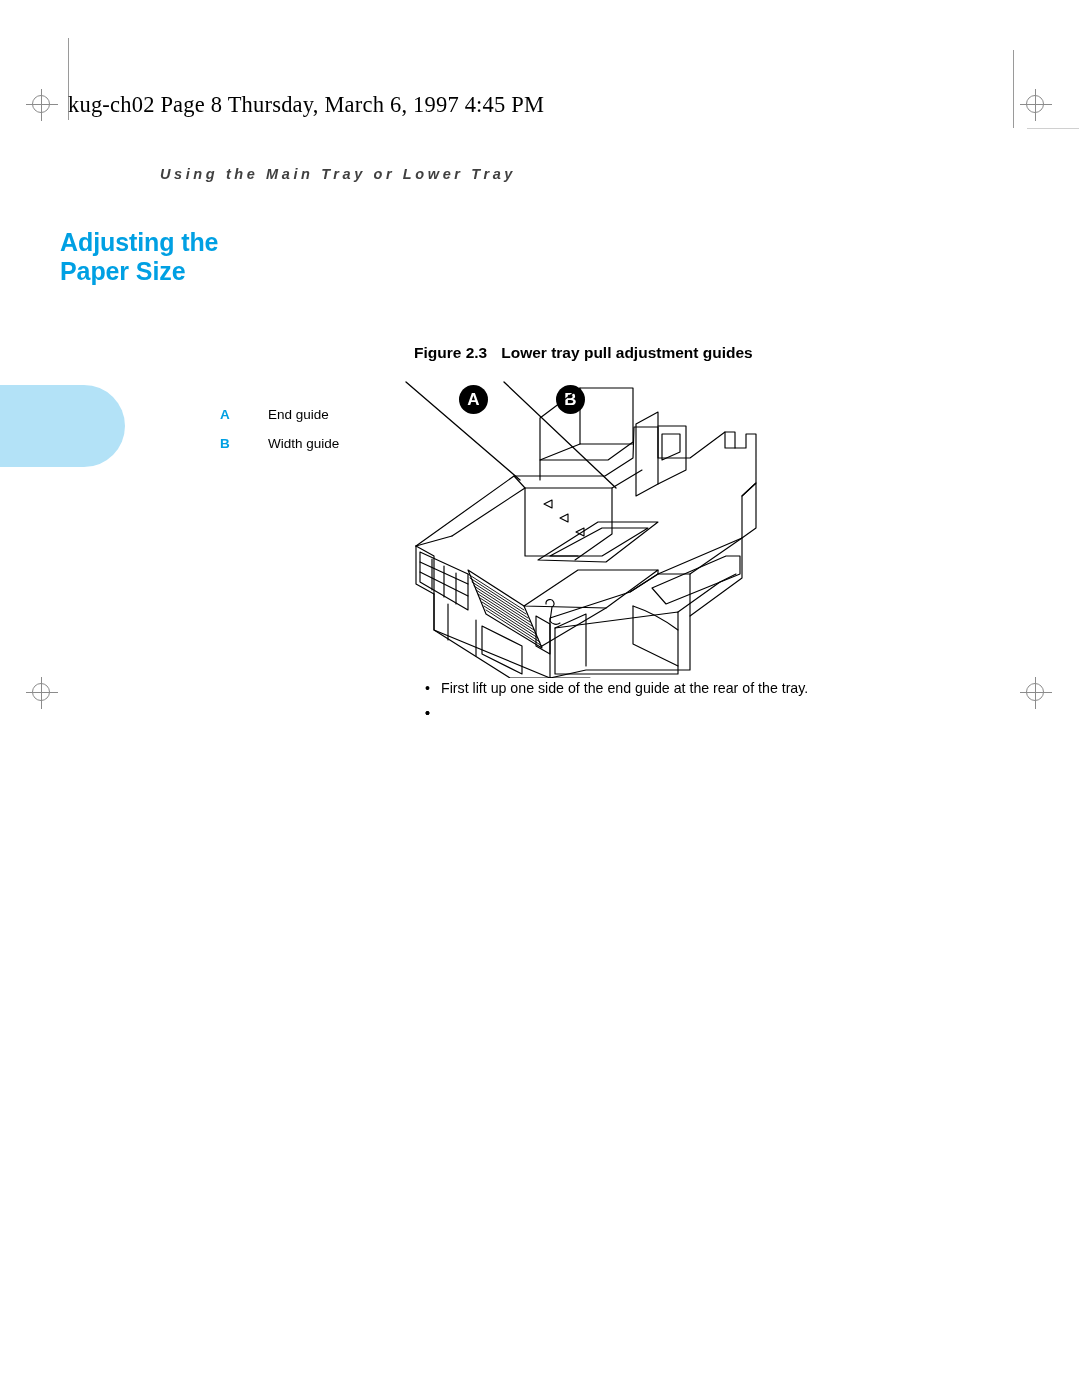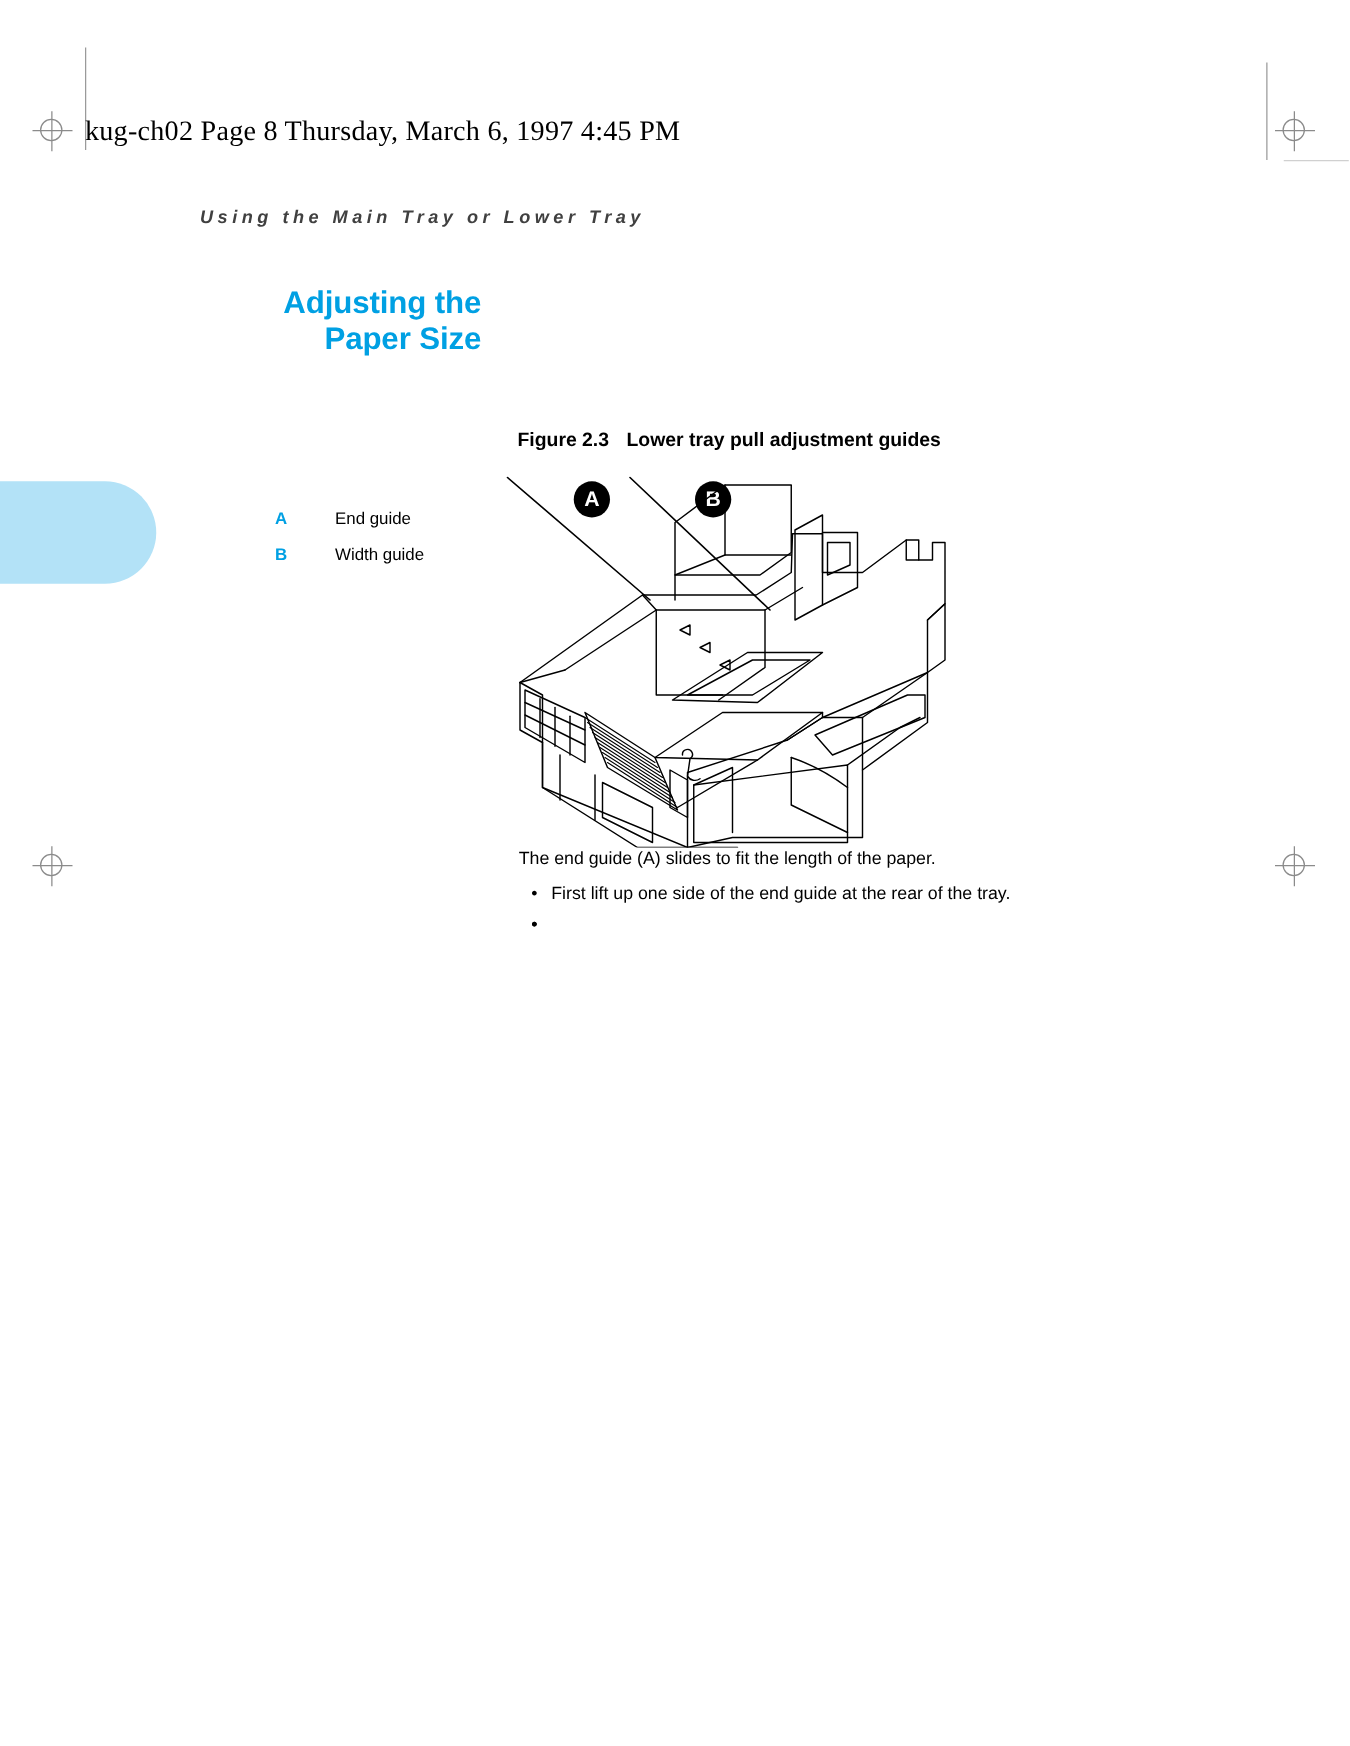--- a/index.html
+++ b/index.html
@@ -110,21 +110,20 @@
     color: #404040;
     white-space: nowrap;
   }
 
   
   .section-heading {
     position: absolute;
     left: 60px;
     top: 228px;
     width: 325px;
-    text-align: right;
     font-size: 25px;
     font-weight: bold;
     line-height: 1.17;
     color: #00a0e3;
     letter-spacing: -0.1px;
   }
 
   
   .fig-caption {
     position: absolute;
@@ -376,21 +375,20 @@
     <path d="M352 118 L366 105 L366 150 L352 160"></path>
     <path d="M335 54 L335 70 L345 70"></path>
 
     <path d="M62 158 L26 168"></path>
     <path d="M124 98 L135 110"></path>
     <path d="M300 196 L300 238"></path>
     <path d="M268 196 L268 192"></path>
   </svg>
 
   <div class="body-copy">
-    <p class="para">The end guide (A) slides to fit the length of the paper.</p>
     <ul class="bullets">
       <li>
         <span class="dot">•</span><span>First lift up one side of the end guide at the rear of the tray.</span>
       </li>
       <li>
         <span class="dot">•</span>
       </li>
       <li>
         <span class="dot">•</span>
       </li>

